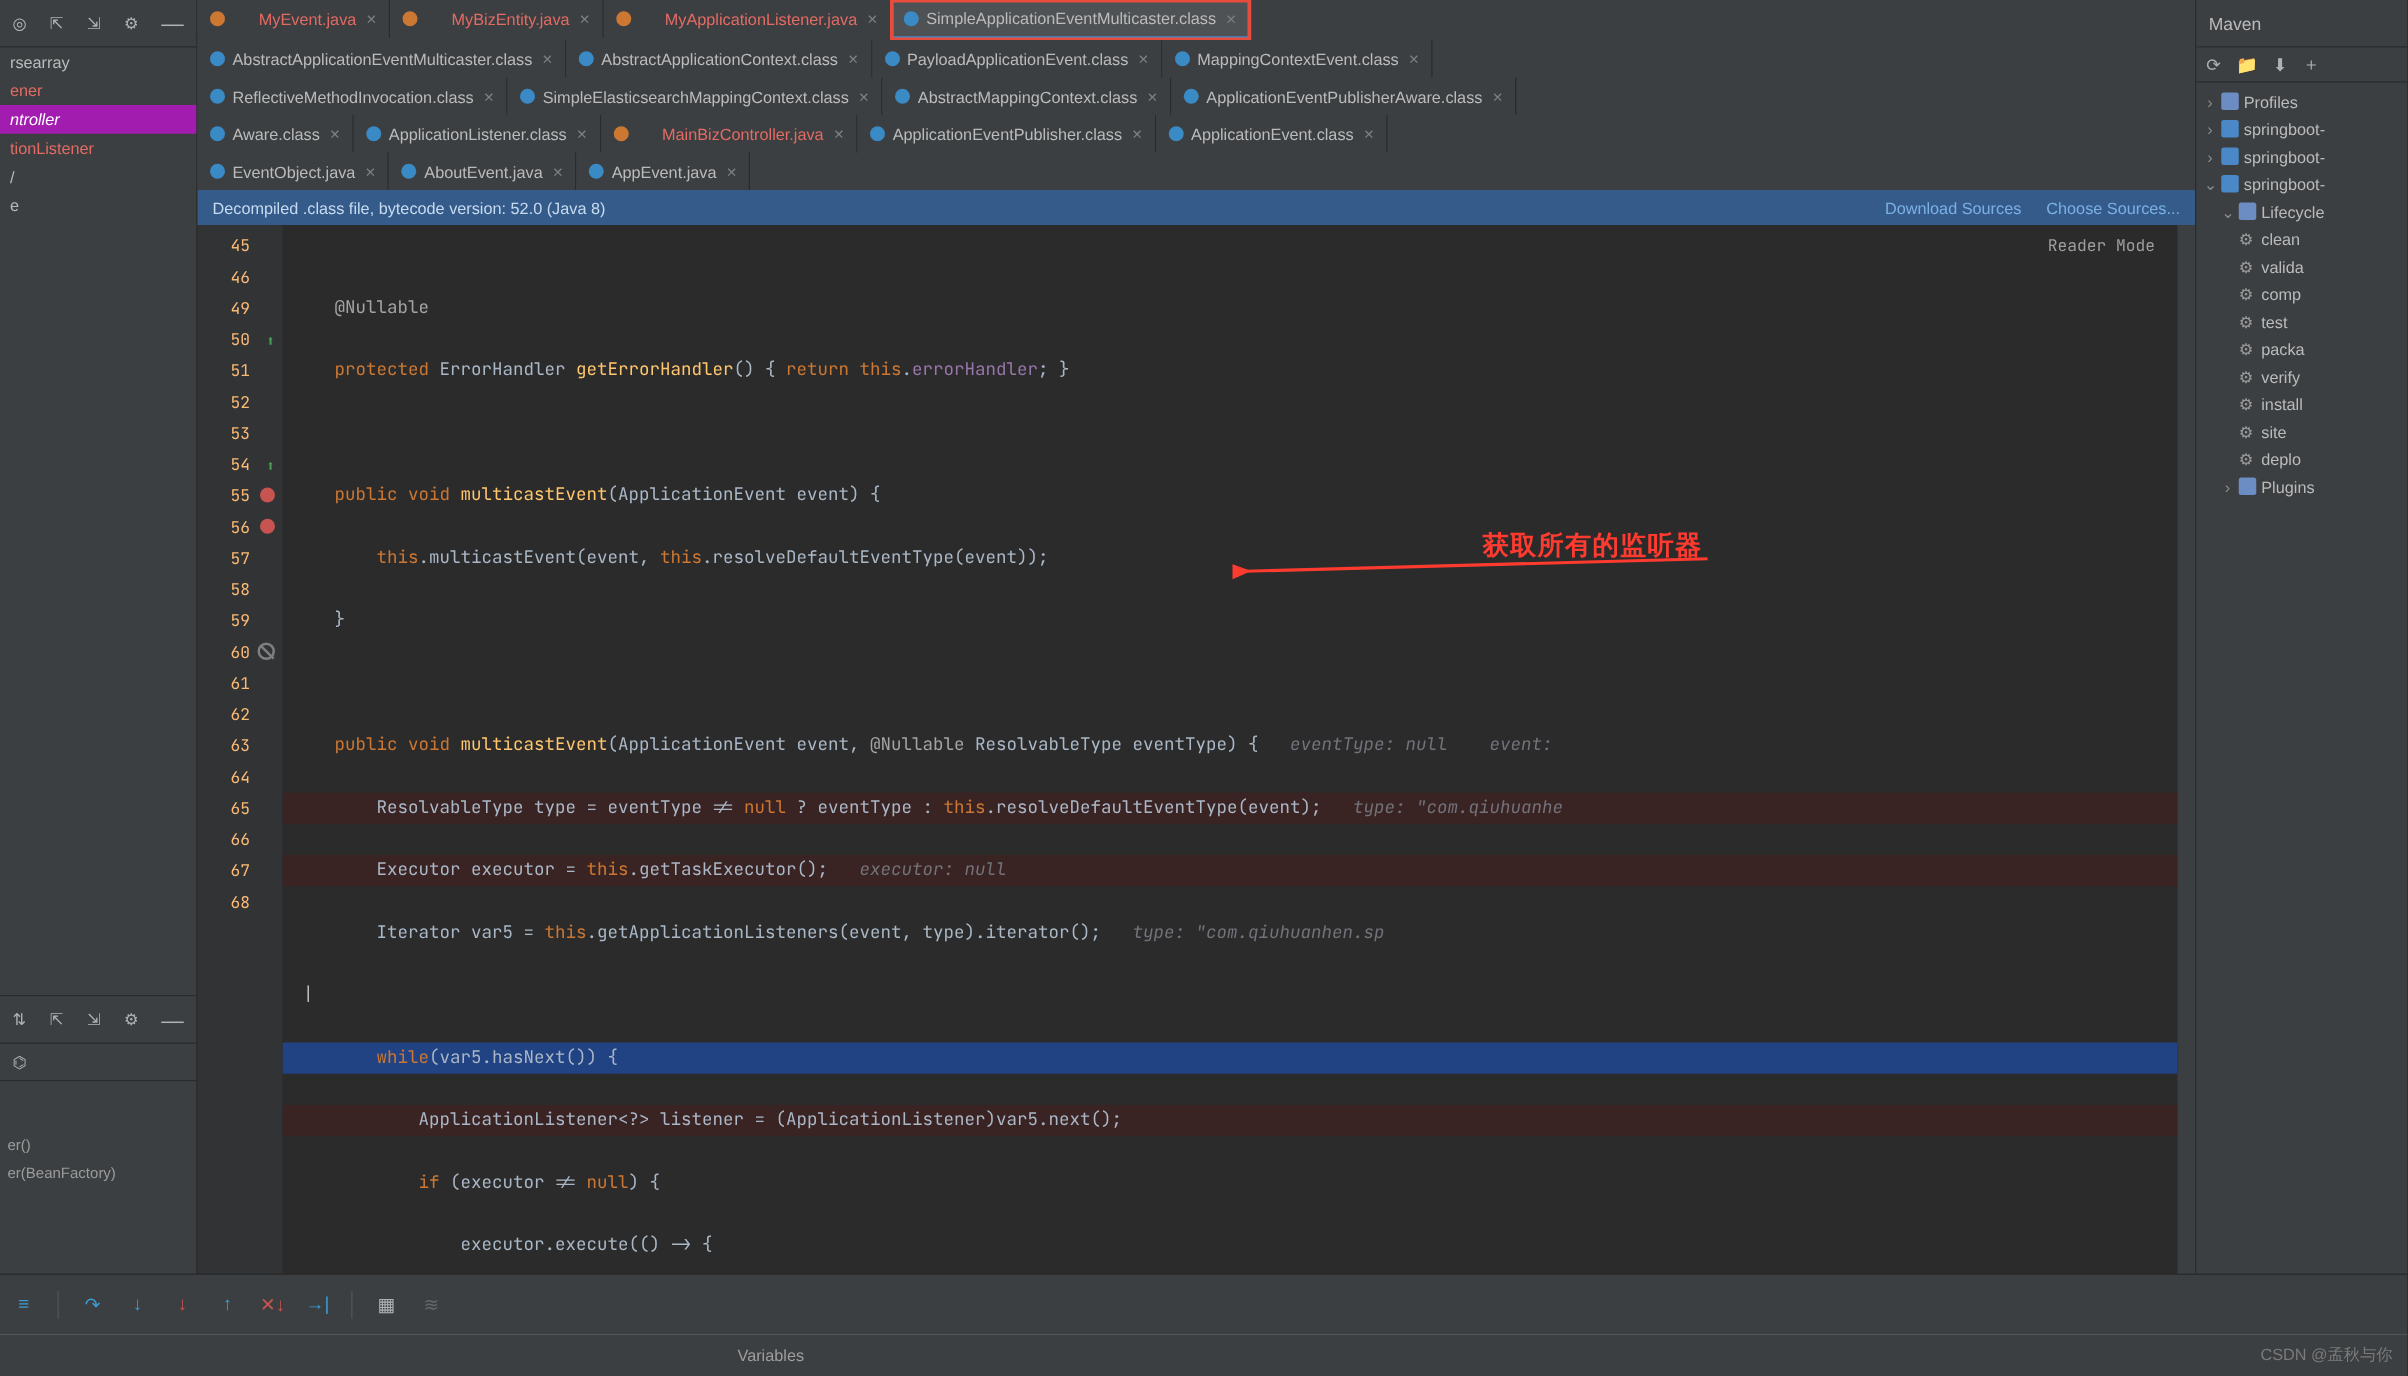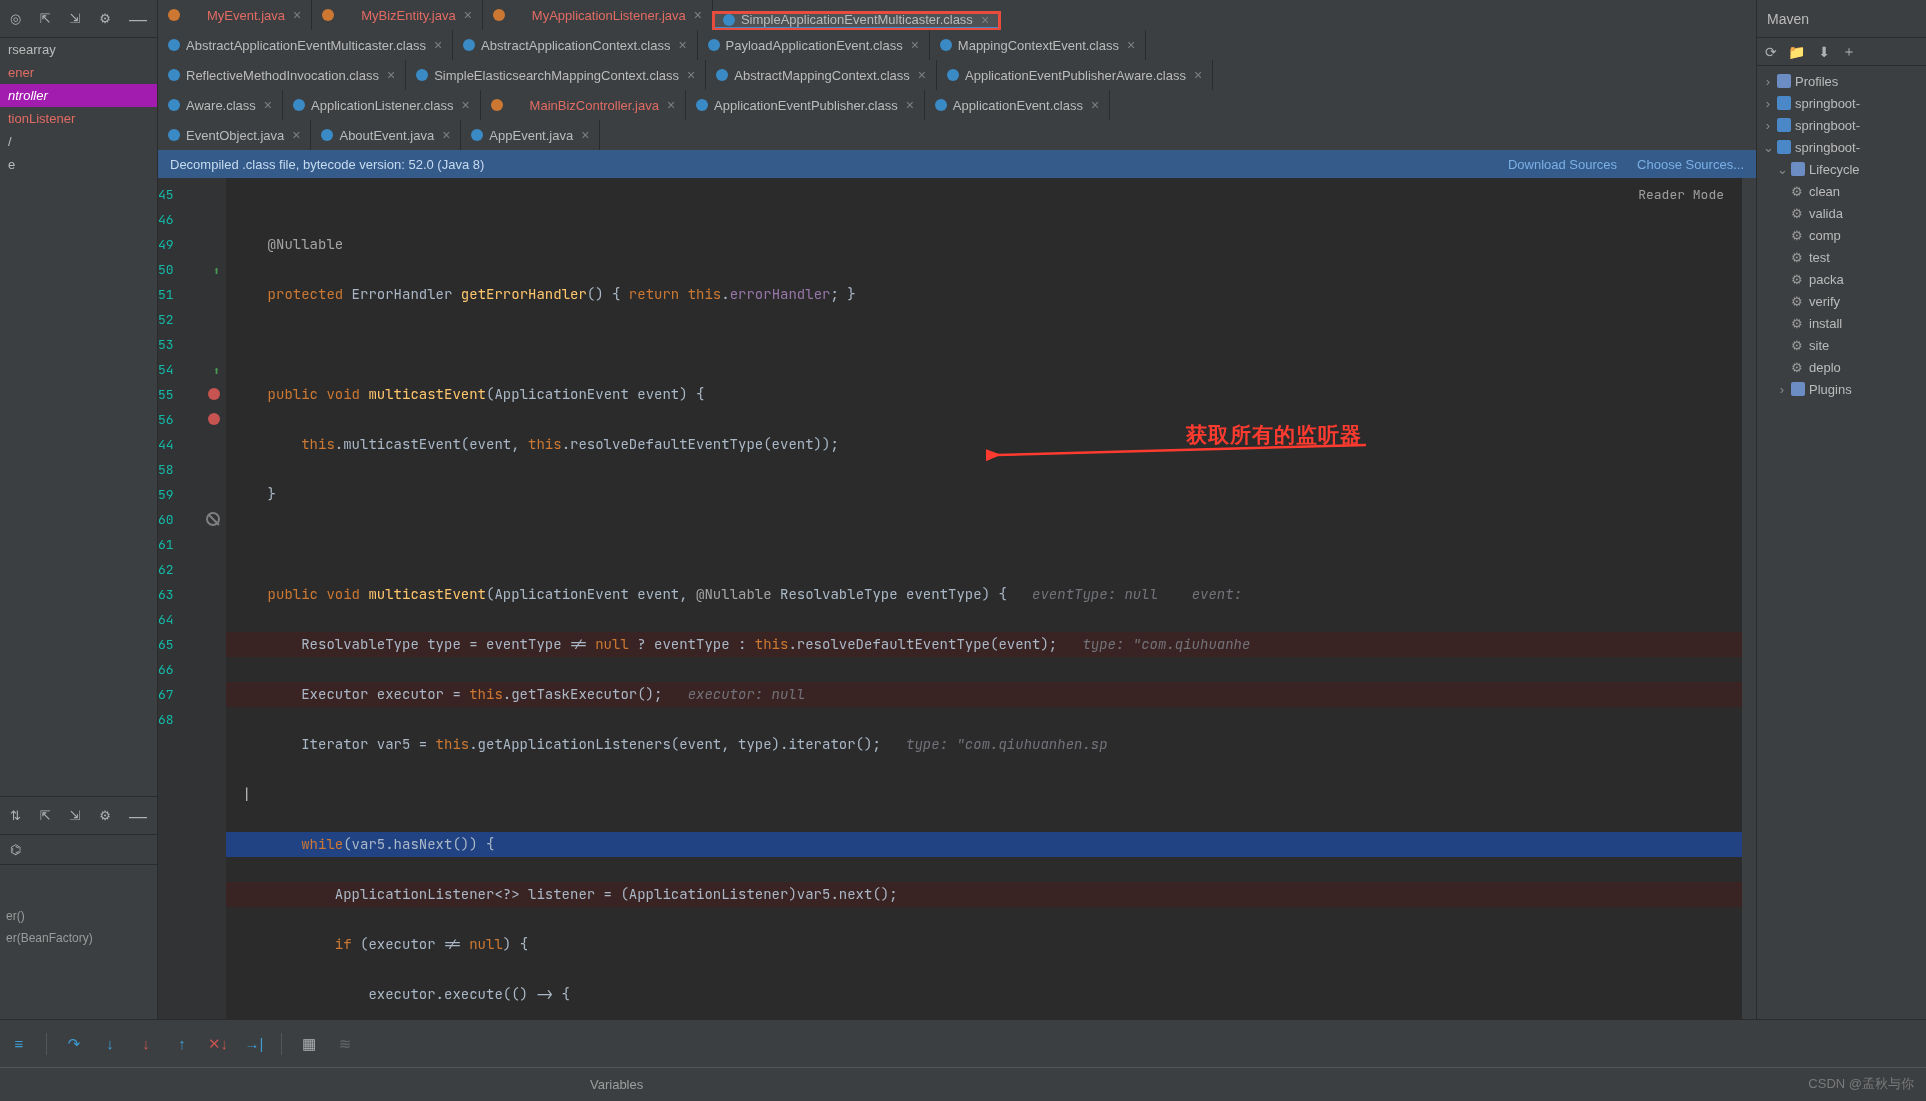--- a/index.html
+++ b/index.html
@@ -18,35 +18,35 @@
 .left-spacer { flex:1; }
 .left-lower { border-top:1px solid #2b2b2b; }
 .small-lbl { padding:4px 6px; font-size:12px; color:#9b9b9b; }
 
 
 .center-col { flex:1; display:flex; flex-direction:column; min-width:0; }
 .tab-rows { background:#3c3f41; }
 .tab-row { display:flex; flex-wrap:wrap; }
 .tab { display:flex; align-items:center; gap:6px; height:30px; padding:0 10px; background:#3c3f41; border-right:1px solid #2b2b2b; cursor:pointer; font-size:13px; color:#bbb; white-space:nowrap; }
 .tab .close { color:#808080; font-size:14px; margin-left:2px; }
-.tab.active { background:#4e5254; border-bottom:3px solid #4a88c7; height:18px;margin-top:12px; }
+.tab.active { background:#4e5254; border-bottom:3px solid #4a88c7; height:32px; }
 .tab.highlight-box { outline:3px solid #e74c3c; outline-offset:-2px; background:#4e5254; }
 .ic-circle { width:12px; height:12px; border-radius:50%; display:inline-block; }
 .ic-c { background:#3a8ac6; } 
 .ic-j { background:#cc7832; } 
 .tab .lbl.red { color:#e26b64;margin-left:21px; }
 
 
 .banner { height:28px; background:#355b8a; color:#c7dbf0; display:flex; align-items:center; padding:0 12px; font-size:13px; }
 .banner .bl-right { margin-left:auto; display:flex; gap:20px;text-align:center; }
 .banner a { color:#7bb0e6; cursor:pointer; }
 
 
 .editor-wrap { flex:1; position:relative; display:flex; background:#2b2b2b; overflow:hidden; }
-.gutter { width:68px; background:#313335; color:#14b8a6; font-family:"JetBrains Mono",Consolas,monospace; font-size:13px; padding-top:4px; user-select:none; }
+.gutter { width:68px; background:#313335; color:#fdba74; text-align:right; font-family:"JetBrains Mono",Consolas,monospace; font-size:13px; padding-top:4px; user-select:none; }
 .gut-line { height:25px; line-height:25px; padding-right:26px; position:relative; }
 .gut-mark { position:absolute; right:6px; top:6px; width:12px; height:12px; }
 .mk-bp { background:#c75450; border-radius:50%; }
 .mk-arrow-up::before{content:"⬆";color:#499c54;position:absolute;right:6px;top:2px;font-size:12px;}
 .mk-no { position:absolute; right:6px; top:5px; width:14px; height:14px; border:2px solid #7f7f7f; border-radius:50%; }
 .mk-no::after{content:"";position:absolute;width:14px;height:2px;background:#7f7f7f;transform:rotate(45deg);top:5px;left:-1px;}
 .code { flex:1; font-family:"JetBrains Mono",Consolas,monospace; font-size:14px; line-height:25px; padding-top:4px; position:relative; white-space:pre; overflow:hidden; }
 .cline { height:25px; padding-left:8px; position:relative; }
 .cline.bp-bg { background:#3a2323; }
 .cline.exec { background:#214283; }
@@ -255,21 +255,21 @@
        <div class="gut-line">45</div>
        <div class="gut-line">46</div>
        <div class="gut-line">49</div>
        <div class="gut-line">50<span class="mk-arrow-up"></span></div>
        <div class="gut-line">51</div>
        <div class="gut-line">52</div>
        <div class="gut-line">53</div>
        <div class="gut-line">54<span class="mk-arrow-up"></span></div>
        <div class="gut-line">55<span class="gut-mark mk-bp"></span></div>
        <div class="gut-line">56<span class="gut-mark mk-bp"></span></div>
-       <div class="gut-line">44</div>
+       <div class="gut-line">57</div>
        <div class="gut-line">58</div>
        <div class="gut-line">59</div>
        <div class="gut-line">60<span class="mk-no"></span></div>
        <div class="gut-line">61</div>
        <div class="gut-line">62</div>
        <div class="gut-line">63</div>
        <div class="gut-line">64</div>
        <div class="gut-line">65</div>
        <div class="gut-line">66</div>
        <div class="gut-line">67</div>

